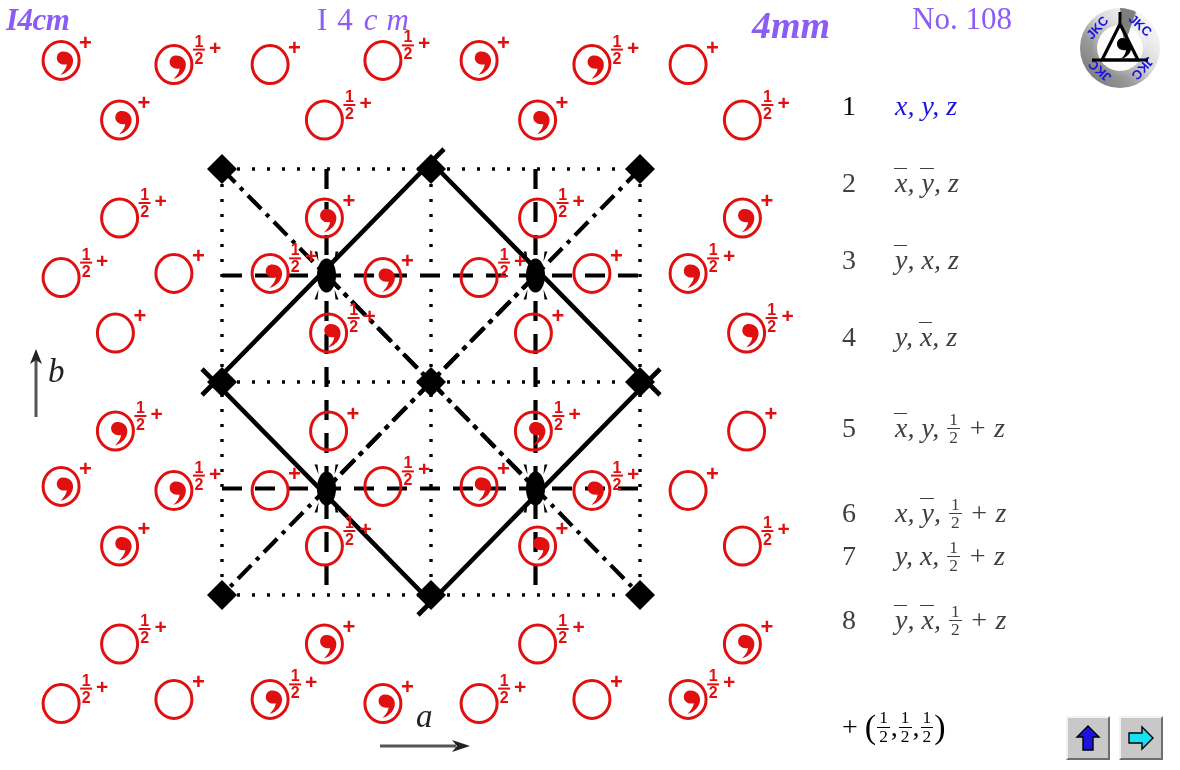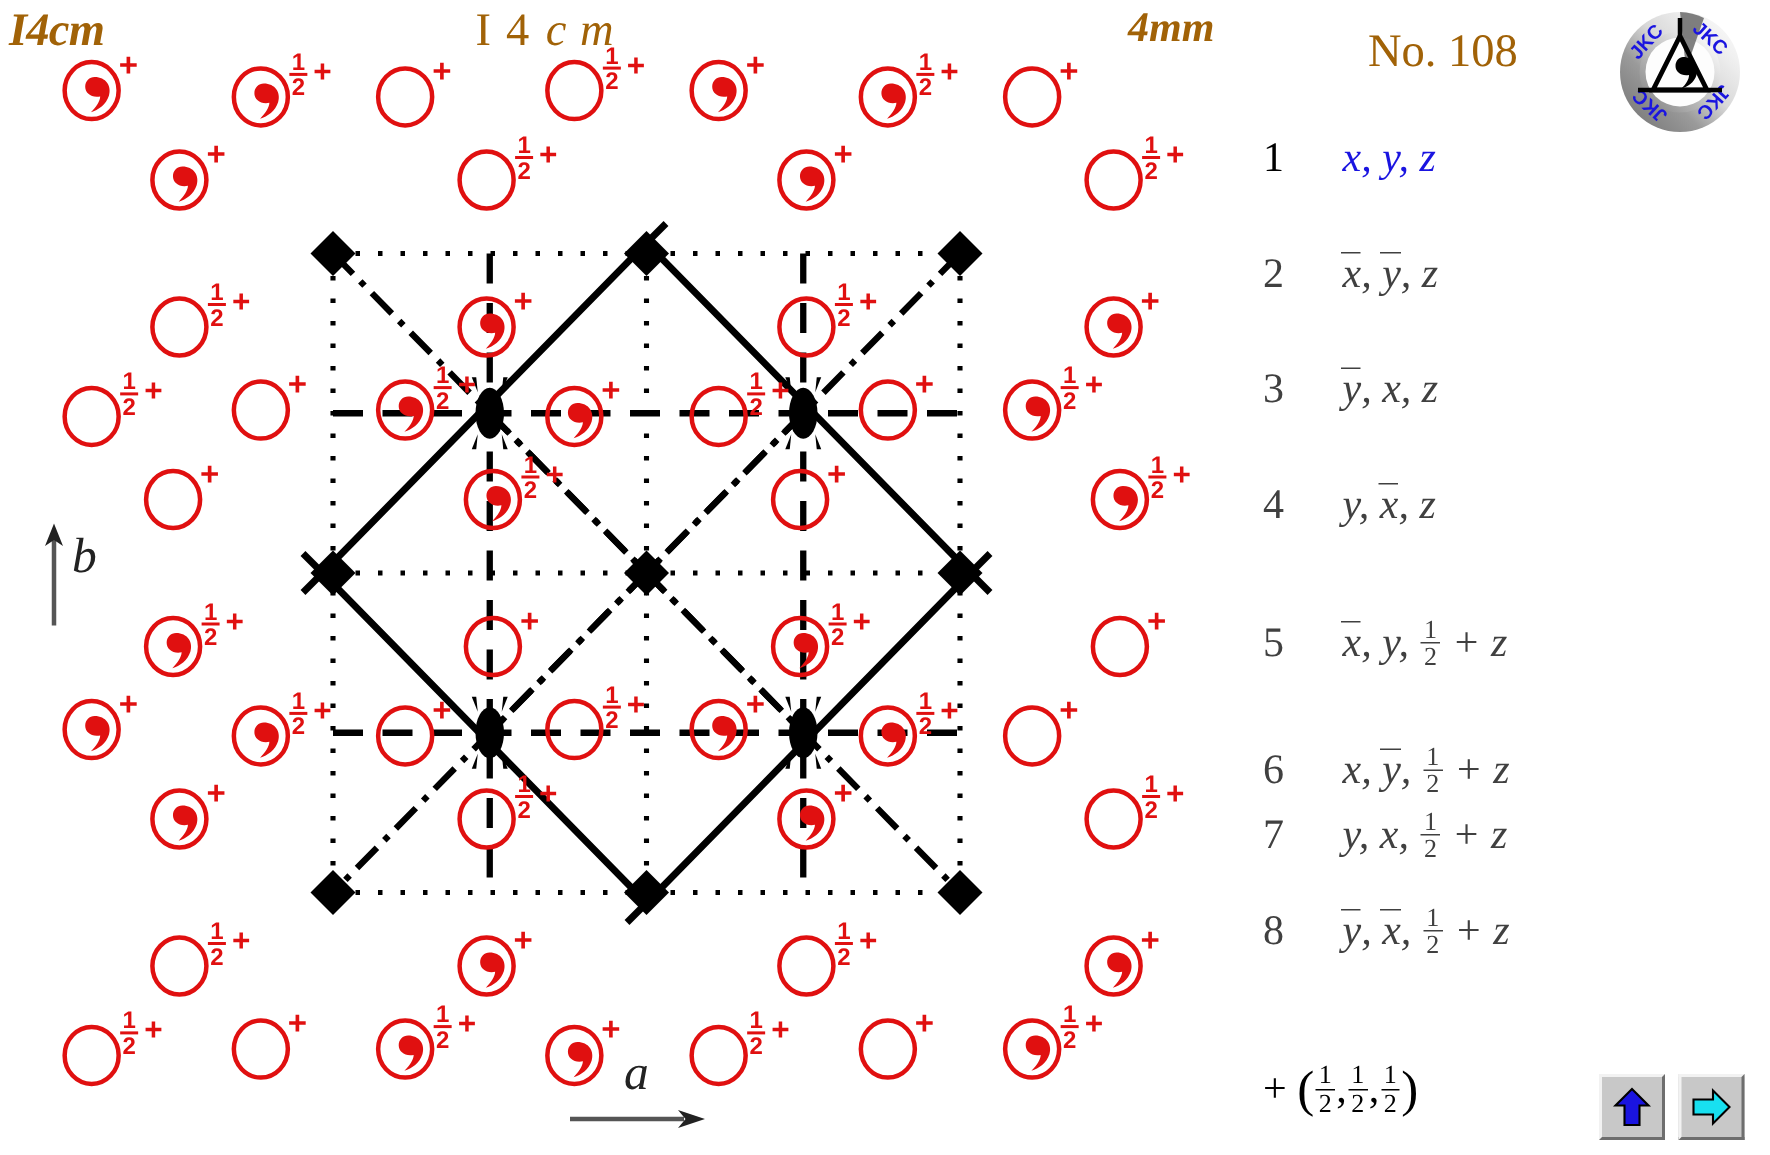--- a/index.html
+++ b/index.html
@@ -4,26 +4,26 @@
 <title>Space Group Diagram</title>
 <style>
   html,body{margin:0;padding:0;}
   body{
     width:1180px;height:770px;background:#ffffff;overflow:hidden;position:relative;
     font-family:"Liberation Serif","DejaVu Serif",serif;
   }
   #root{position:absolute;left:0;top:0;width:1180px;height:770px;}
 
   
-  .hdr{position:absolute;color:#a16207;white-space:nowrap;}
+  .hdr{position:absolute;color:#8b5cf6;white-space:nowrap;}
   #hg-short{left:6px;top:2px;font-size:31px;font-style:italic;font-weight:bold;letter-spacing:-.5px;}
   #hg-full{left:317px;top:2px;font-size:31px;font-style:italic;}
   #hg-full .up{font-style:normal;}
-  #hg-point{left:752px;top:3px;font-size:28px;font-style:italic;font-weight:bold;}
-  #hg-no{left:912px;top:16px;font-size:31px;font-style:normal;}
+  #hg-point{left:752px;top:3px;font-size:38px;font-style:italic;font-weight:bold;}
+  #hg-no{left:912px;top:1px;font-size:31px;font-style:normal;}
 
   
   #logo{position:absolute;left:1078px;top:6px;width:84px;height:84px;}
 
   
   #diagram{position:absolute;left:0;top:0;width:840px;height:770px;}
 
   
   #ops{position:absolute;left:842px;top:92px;width:260px;}
   .op{position:absolute;left:0;font-size:28px;color:#404040;white-space:nowrap;line-height:1;}

